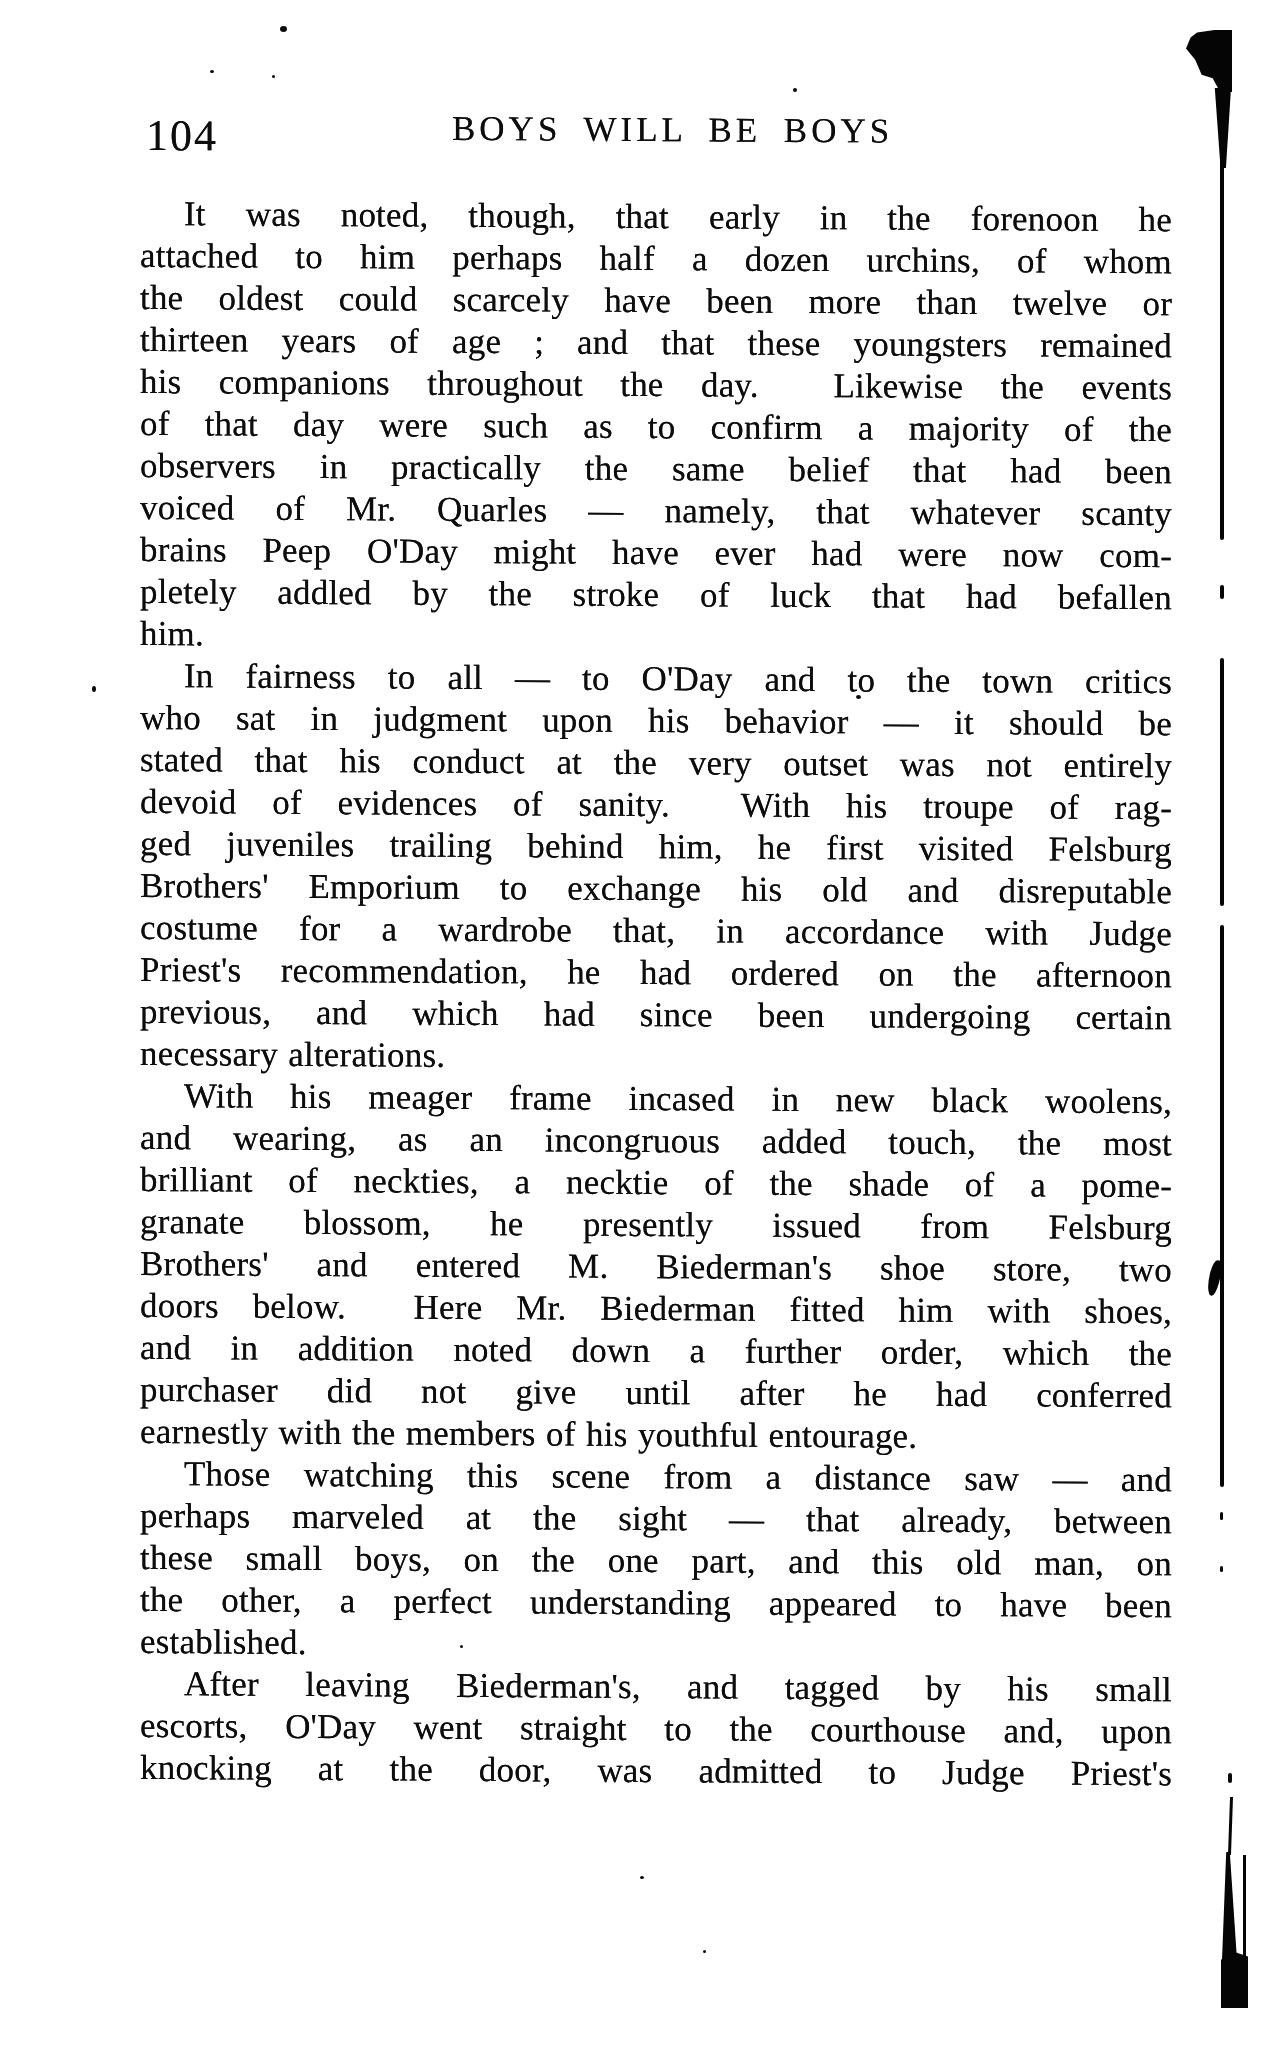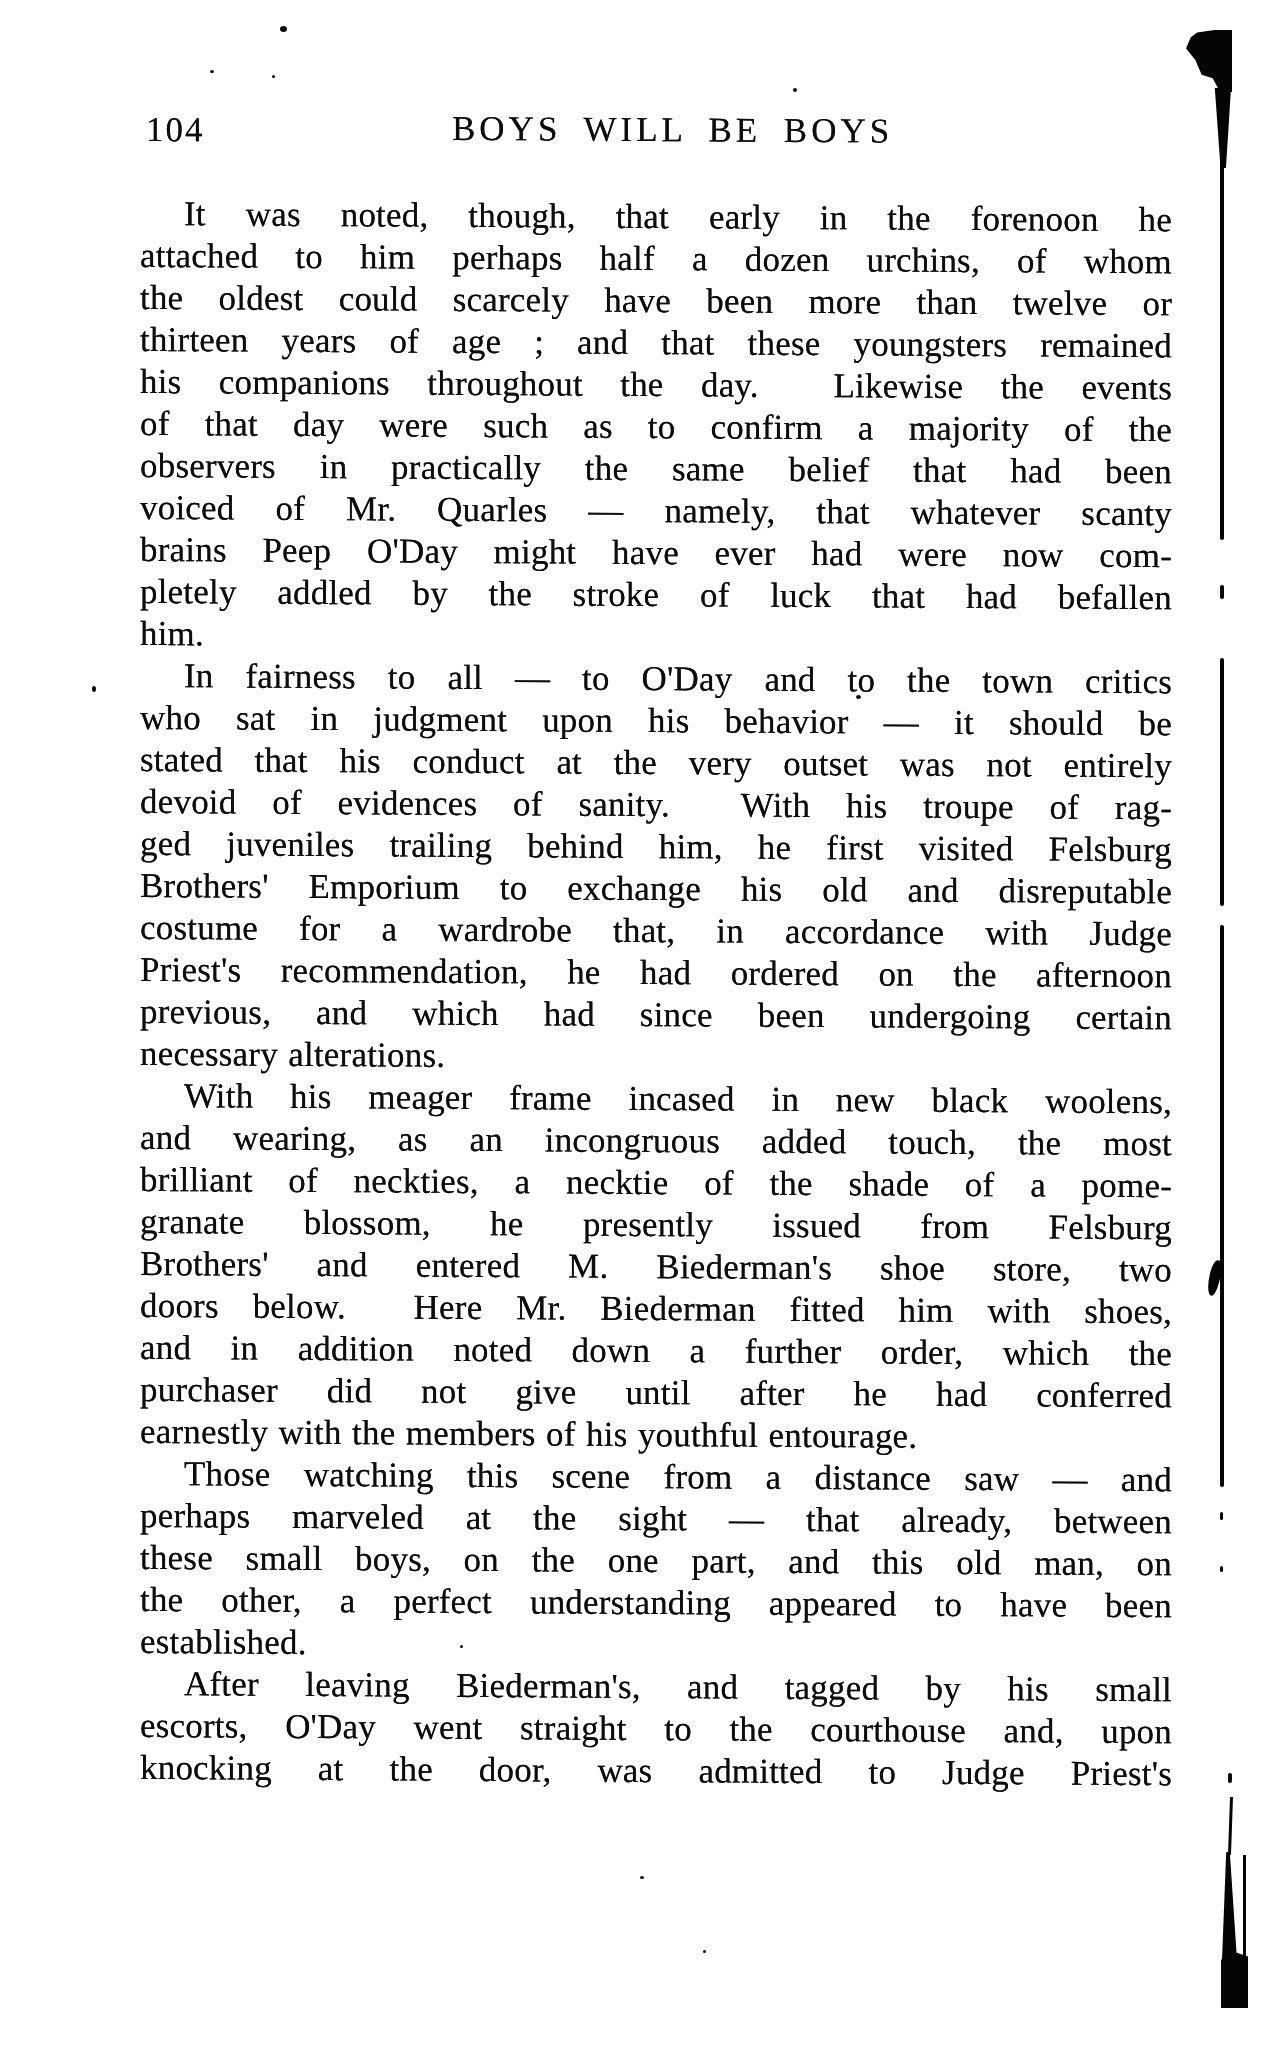--- a/index.html
+++ b/index.html
@@ -14,21 +14,21 @@
   }
   .scan-skew {
     position: absolute;
     left: 0; top: 0; right: 0; bottom: 0;
     transform: skewY(0.35deg);
     transform-origin: 140px 0;
   }
   .page-number {
     position: absolute;
     left: 146px; top: 110px;
-    font-size: 35px;
+    font-size: 44px;
     letter-spacing: 2px;
     text-shadow: 0 0 0.6px rgba(0,0,0,0.8);
   }
   .running-title {
     position: absolute;
     left: 452px; top: 107px;
     margin: 0;
     font-size: 35px;
     font-weight: normal;
     letter-spacing: 4px;

